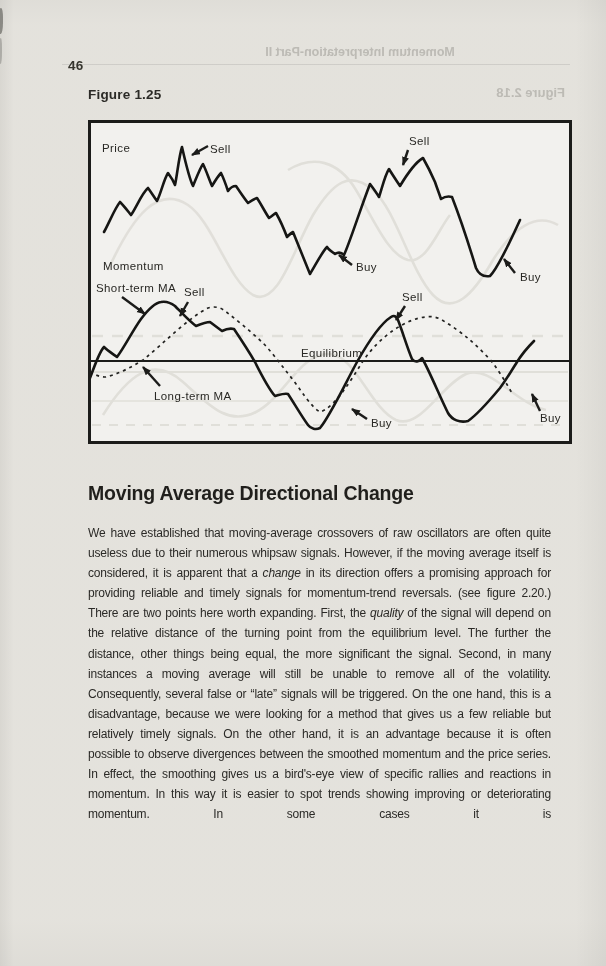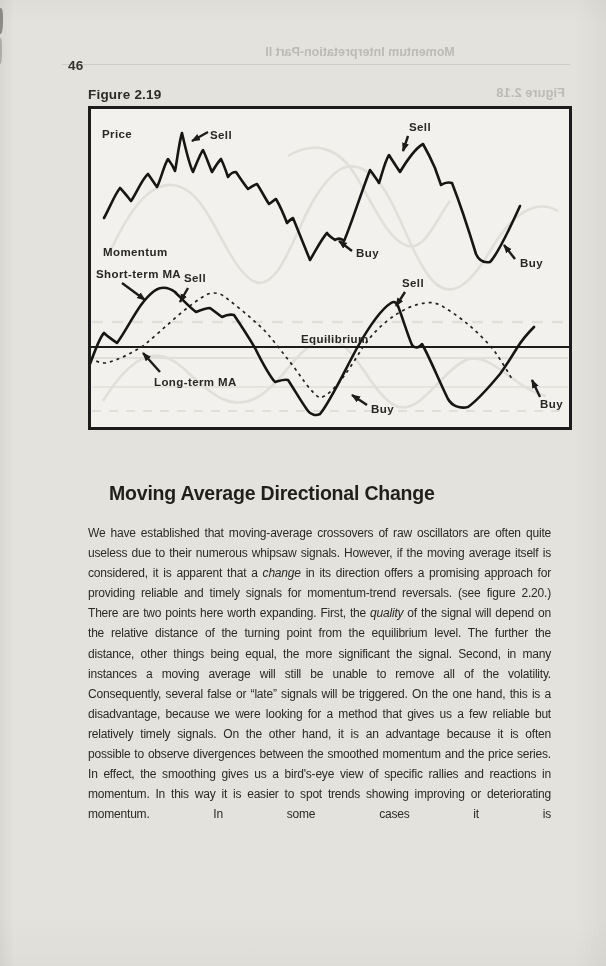--- a/index.html
+++ b/index.html
@@ -26,25 +26,25 @@
   .page-number{position:absolute;left:68px;top:46px;font-size:13.5px;font-weight:bold;color:#37362f;letter-spacing:.2px;margin-top:12px;}
   .running-head{position:absolute;right:36px;top:46px;font-size:13.5px;color:#37362f;letter-spacing:.1px;}
   .head-rule{position:absolute;left:62px;top:64px;width:508px;height:1px;background:rgba(60,60,55,.12);}
 
   .showthrough{color:rgba(150,148,141,.5);transform:scaleX(-1);font-weight:bold;pointer-events:none;filter:blur(.4px);}
   .st-head{position:absolute;left:225px;top:45px;width:270px;font-size:12.5px;text-align:center;}
   .st-figcap{position:absolute;left:455px;top:85px;width:110px;font-size:13px;}
 
   .figure-caption{position:absolute;left:88px;top:87px;font-size:13.5px;font-weight:bold;color:#2c2b27;letter-spacing:.2px;}
 
-  .figure-wrap{position:absolute;left:88px;top:106px;width:484px;height:244px;font-weight:bold;}
+  .figure-wrap{position:absolute;left:88px;top:120px;width:484px;height:244px;}
   .figure-wrap svg{display:block;}
   .fig-label{font-family:"Liberation Sans",sans-serif;font-size:11.5px;fill:#292824;letter-spacing:.4px;}
 
-  .section-heading{position:absolute;left:88px;top:466px;width:470px;font-size:19.5px;font-weight:bold;color:#201f1c;letter-spacing:-.2px;margin-left:21px;}
+  .section-heading{position:absolute;left:88px;top:466px;width:470px;font-size:19.5px;font-weight:bold;color:#201f1c;letter-spacing:-.2px;}
 
   .body-paragraph{
     position:absolute;left:88px;top:511px;width:463px;
     font-size:12px;line-height:20.1px;color:#2b2a27;
     text-align:justify;text-align-last:justify;
     letter-spacing:-.2px;word-spacing:.6px;
   }
   .body-paragraph .it{font-style:italic;}
 </style>
 </head>
@@ -54,21 +54,21 @@
 
   <div class="edge-smudge smudge-a"></div>
   <div class="edge-smudge smudge-b"></div>
 
   <span class="page-number">46</span>
   <div class="head-rule"></div>
 
   <span class="showthrough st-head">Momentum Interpretation-Part II</span>
   <span class="showthrough st-figcap">Figure 2.18</span>
 
-  <span class="figure-caption">Figure 2.19</span>
+  <span class="figure-caption">Figure 1.25</span>
 
   <div class="figure-wrap">
     <svg width="484" height="324" viewBox="0 0 484 324">
       <defs>
         <marker id="ah" orient="auto" markerUnits="userSpaceOnUse" markerWidth="11" markerHeight="9" refX="8" refY="3.5">
           <path d="M0,0 L9,3.5 L0,7 z" fill="#1c1c1a"></path>
         </marker>
       </defs>
 
       <rect x="0" y="0" width="484" height="324" fill="#f2f1ee"></rect>

